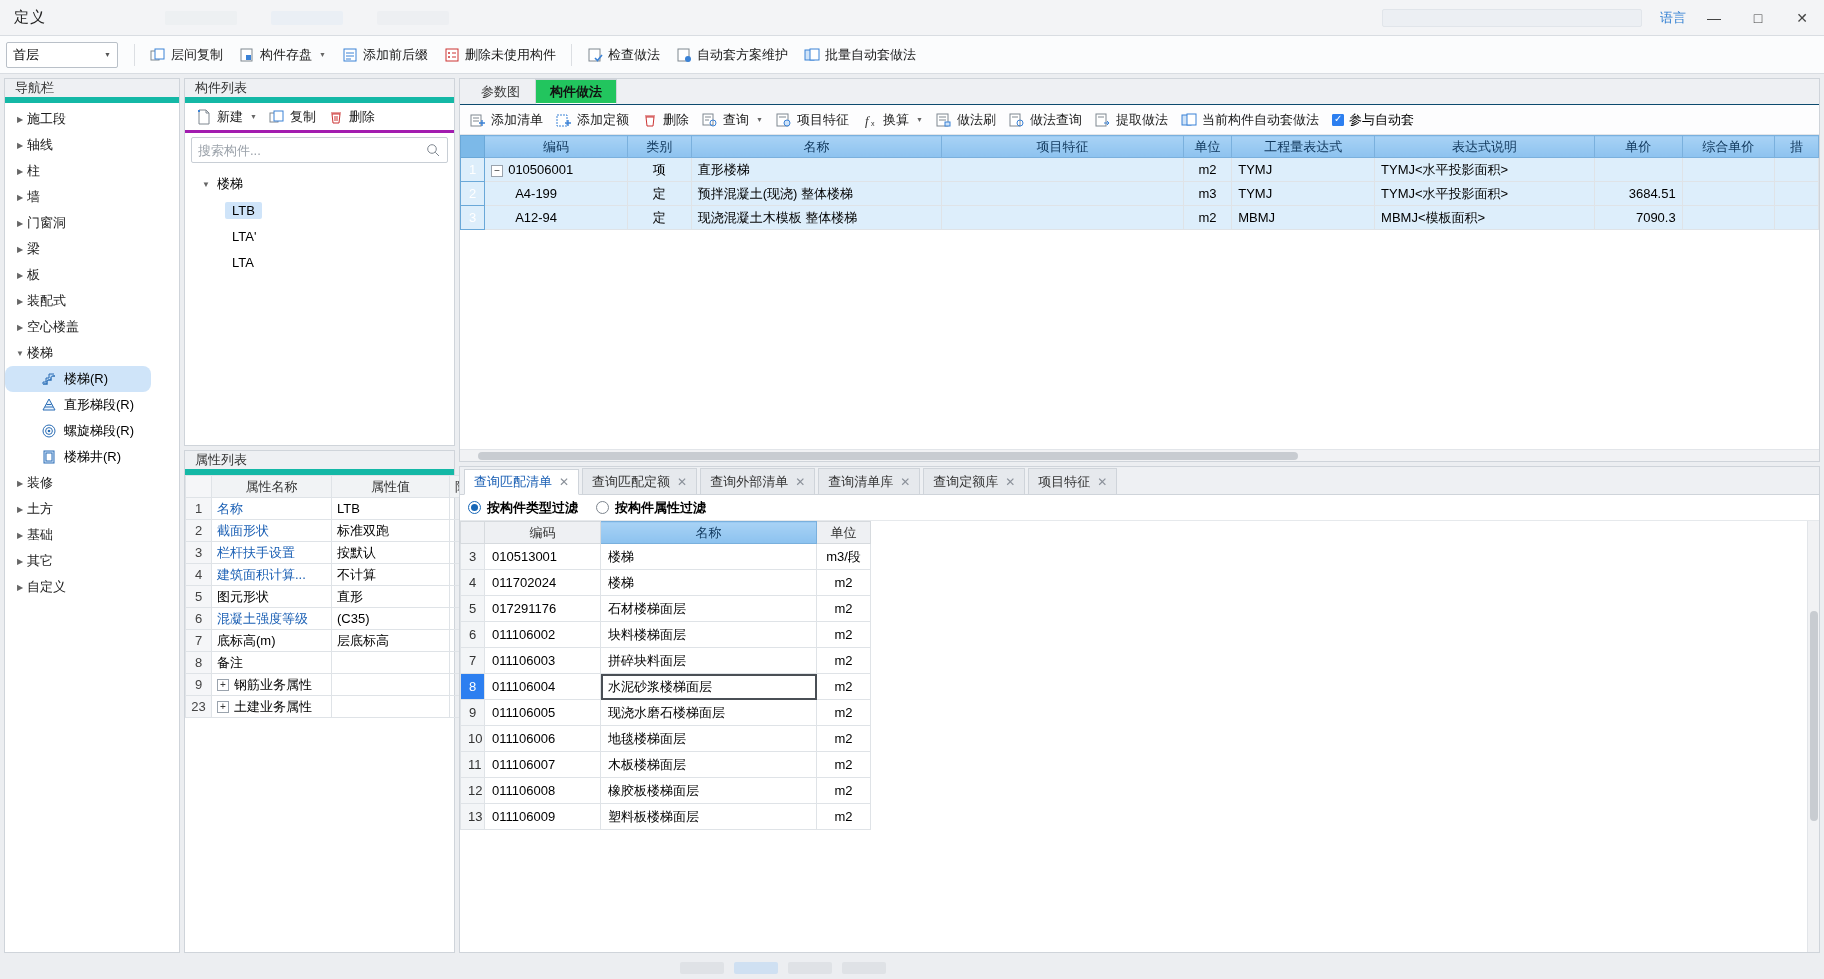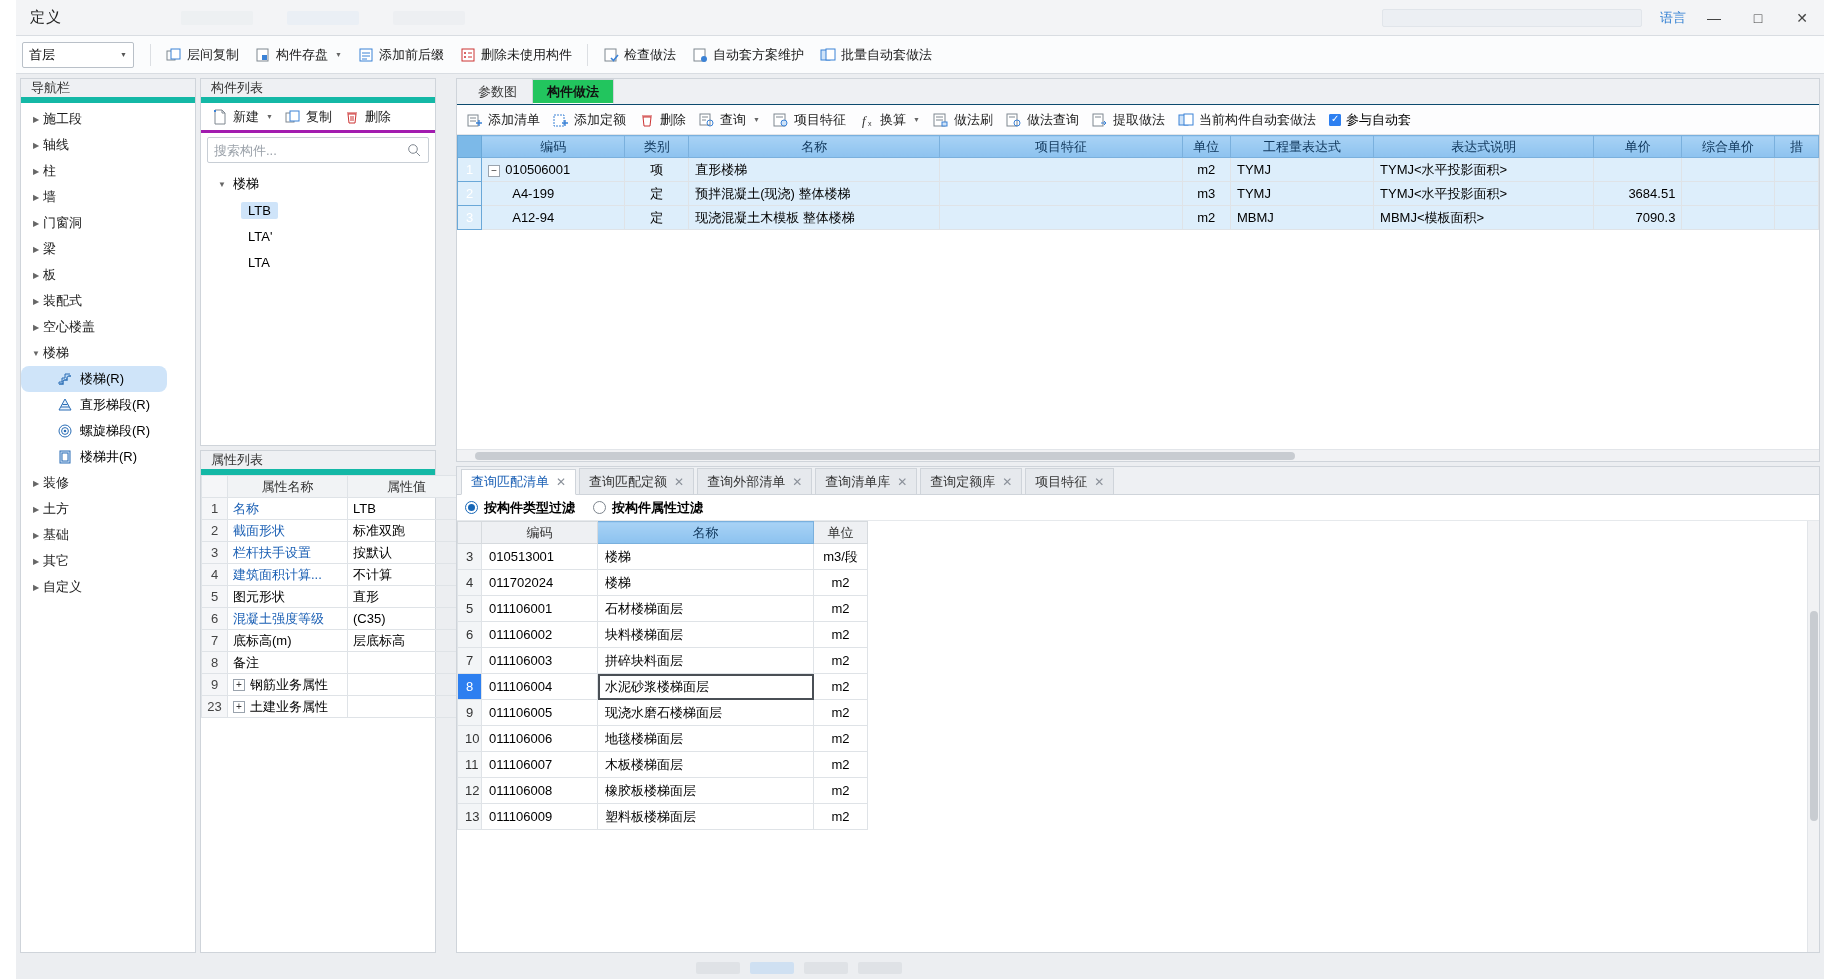--- a/index.html
+++ b/index.html
@@ -4,21 +4,21 @@
 <style>
   * { box-sizing: border-box; margin: 0; padding: 0; }
   html, body {
     width: 1824px; height: 979px;
     font-family: "Liberation Sans", "DejaVu Sans", sans-serif;
     font-size: 13px;
     background: #ffffff;
     color: #000;
     overflow: hidden;
   }
-  .app { position: relative; width: 1824px; height: 979px; display: flex; flex-direction: column; padding-left: 16px; }
+  .app { position: relative; width: 1824px; height: 979px; display: flex; flex-direction: column; }
 
   
   .titlebar {
     height: 36px; min-height: 36px;
     background: #f3f4f6;
     border-bottom: 1px solid #d9dde2;
     display: flex; align-items: center;
     position: relative;
   }
   .titlebar .title { font-size: 15px; padding-left: 14px; color: #222; letter-spacing: 1px; }
@@ -68,21 +68,21 @@
 
   
   .nav { width: 176px; margin: 4px 0 4px 4px; }
   .nav-list { flex: 1; overflow: auto; padding-top: 3px; }
   .nav-row { display: flex; align-items: center; height: 26px; padding-left: 8px; font-size: 13px; color: #1b1b1b; }
   .tw { width: 14px; flex: 0 0 14px; font-size: 8px; color: #666; display: flex; align-items: center; justify-content: center; }
   .nav-child { padding-left: 36px; height: 26px; display: flex; align-items: center; gap: 7px; font-size: 13px; margin-right: 28px; border-radius: 8px; }
   .nav-child.sel { background: #cfe4f9; }
 
   
-  .mid { width: 236px; margin: 4px 16px 4px 4px; display: flex; flex-direction: column; gap: 4px; }
+  .mid { width: 271px; margin: 4px 0 4px 4px; display: flex; flex-direction: column; gap: 4px; }
   .cl { flex: 0 0 368px; }
   .cl-tools { height: 30px; display: flex; align-items: center; gap: 2px; padding: 0 6px; border-bottom: 3px solid #a21caf; }
   .cl-tools .tbtn { height: 24px; font-size: 13px; padding: 0 5px; }
   .search { height: 26px; margin: 4px 6px; border: 1px solid #c8ced5; border-radius: 2px; display: flex; align-items: center; padding: 0 6px; }
   .search input { flex: 1; border: 0; outline: 0; font-size: 13px; font-family: inherit; color: #333; background: transparent; }
   .search input::placeholder { color: #9aa1a9; }
   .tree { flex: 1; overflow: auto; padding-top: 4px; font-size: 13px; }
   .tree-grp { display: flex; align-items: center; gap: 4px; height: 26px; padding-left: 14px; }
   .tree-item { height: 26px; display: flex; align-items: center; padding-left: 40px; }
   .tree-item .lbl { padding: 1px 7px; border-radius: 2px; }
@@ -706,21 +706,21 @@
                   <td class="unit">m3/段</td>
                 </tr>
               <tr>
                   <td class="rn">4</td>
                   <td class="code">011702024</td>
                   <td class="nm">楼梯</td>
                   <td class="unit">m2</td>
                 </tr>
               <tr>
                   <td class="rn">5</td>
-                  <td class="code">011106001</td>
+                  <td class="code">017291176</td>
                   <td class="nm">石材楼梯面层</td>
                   <td class="unit">m2</td>
                 </tr>
               <tr>
                   <td class="rn">6</td>
                   <td class="code">011106002</td>
                   <td class="nm">块料楼梯面层</td>
                   <td class="unit">m2</td>
                 </tr>
               <tr>

